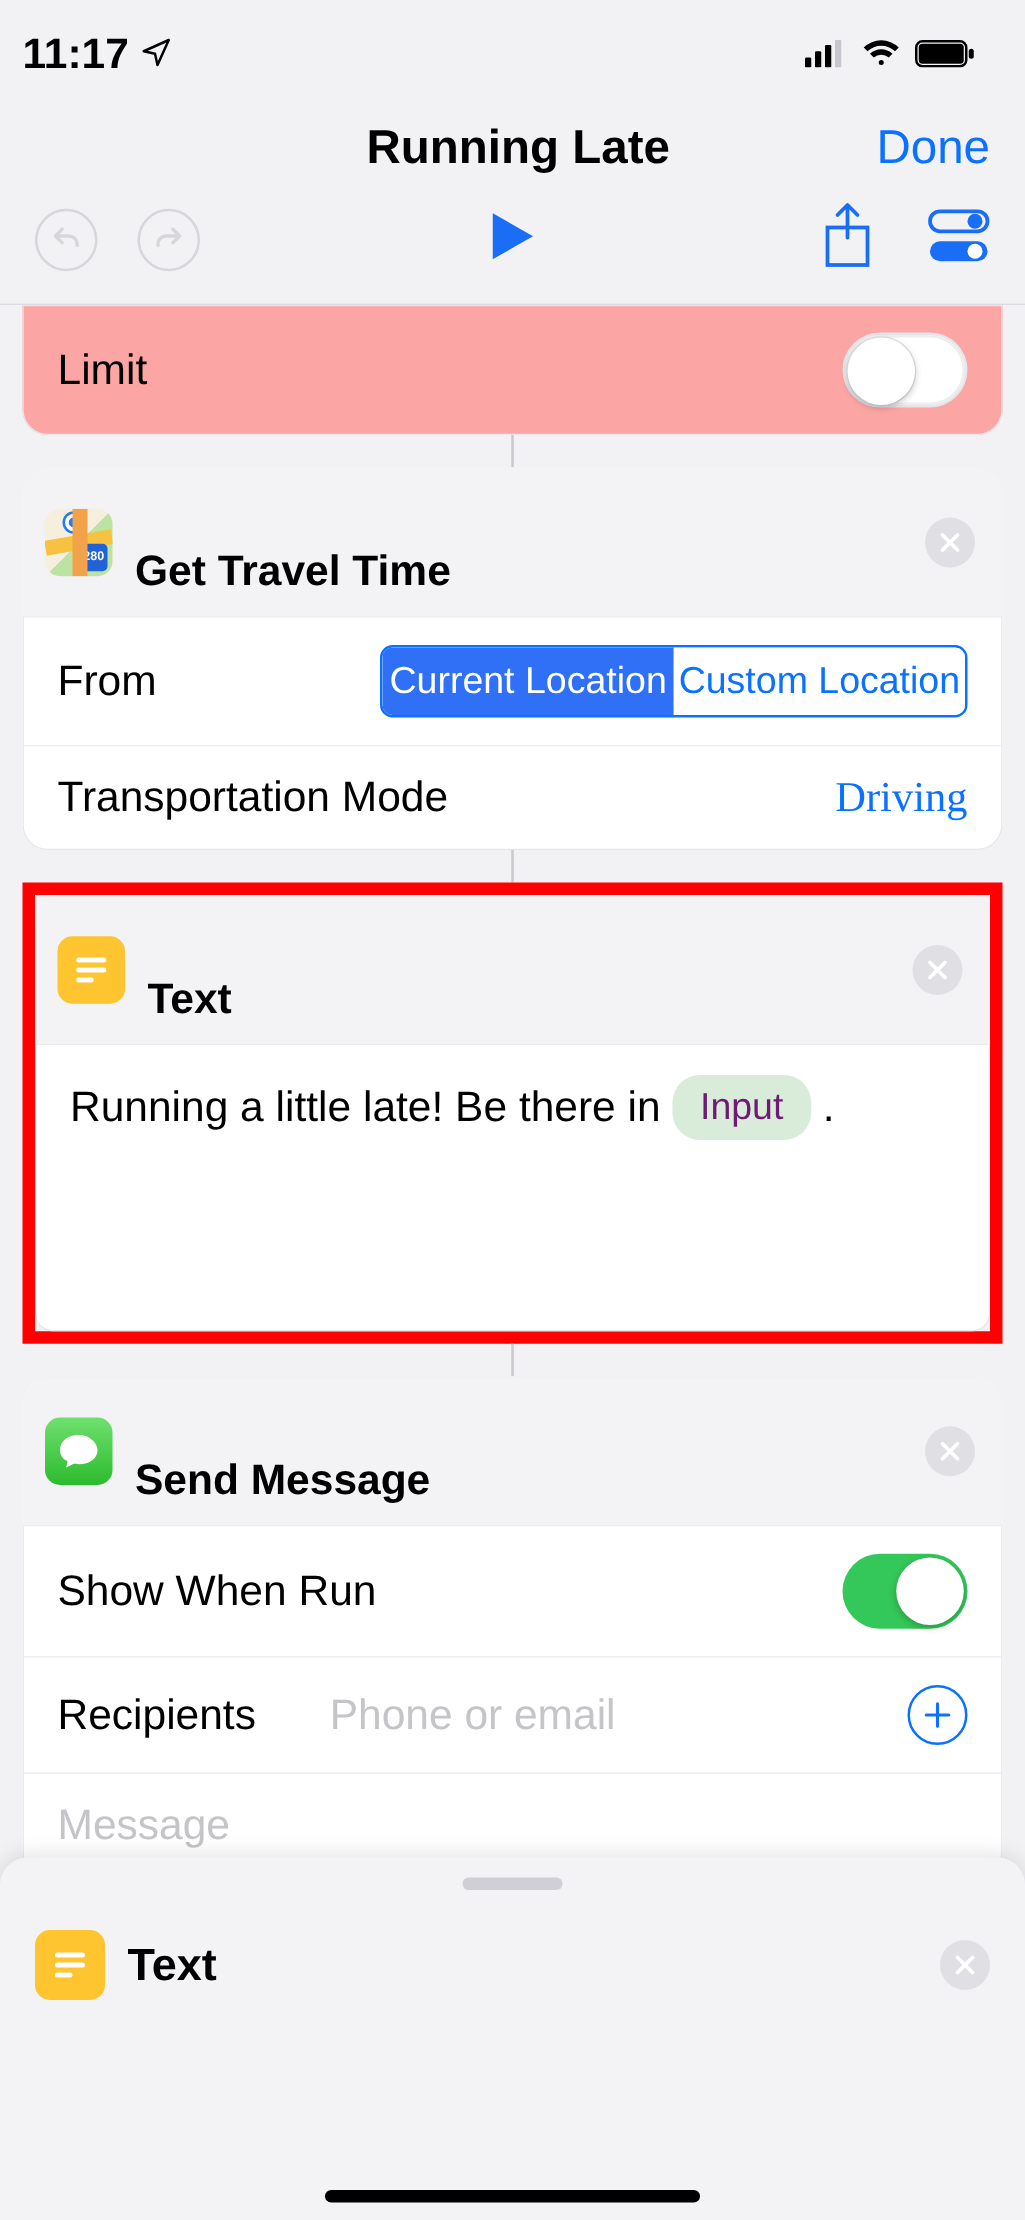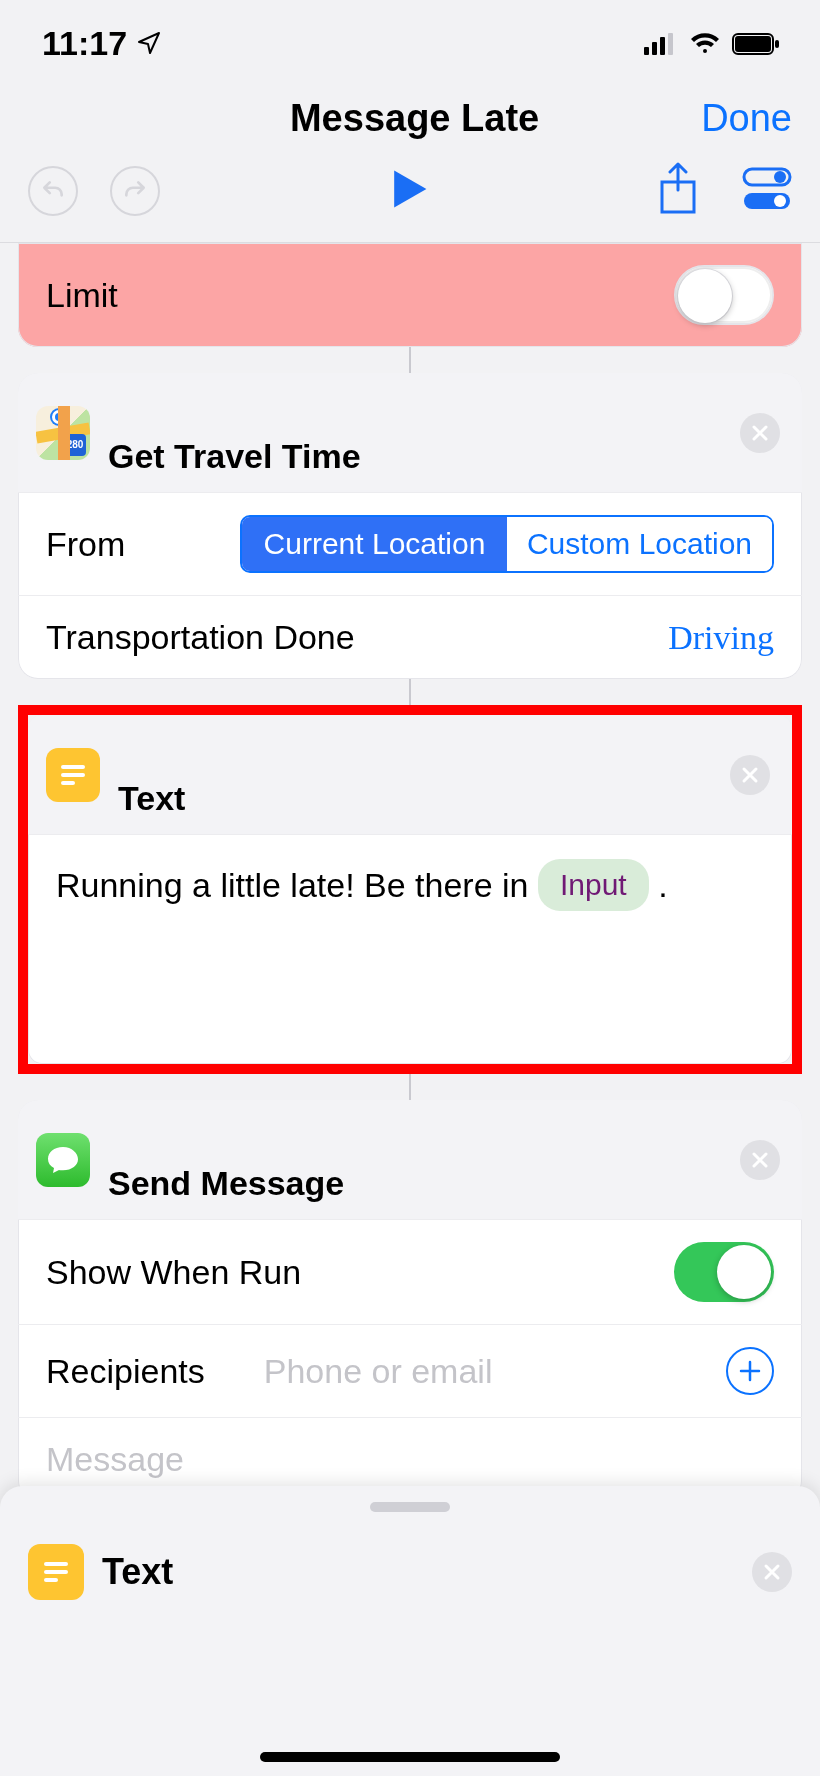--- a/index.html
+++ b/index.html
@@ -8,21 +8,21 @@
     font-family: -apple-system, "Helvetica Neue", Arial, sans-serif;
     background: #f2f2f4;
     color: #000;
     overflow: hidden;
     -webkit-font-smoothing: antialiased;
   }
 
   
   .statusbar {
     display: flex; align-items: center; justify-content: space-between;
-    padding: 24px 40px 8px 42px;
+    padding: 24px 40px 8px 18px;
     font-size: 34px; font-weight: 600;
   }
   .statusbar .left { display: flex; align-items: center; gap: 10px; }
   .statusbar .right { display: flex; align-items: center; gap: 12px; }
 
   
   .nav {
     display: flex; align-items: center; justify-content: space-between;
     padding: 26px 28px 18px 28px;
   }
@@ -91,21 +91,21 @@
     position: relative;
   }
   .switch-on .knob {
     position:absolute; right:3px; top:3px; width:54px; height:54px; border-radius:50%;
     background:#fff; box-shadow: 0 2px 6px rgba(0,0,0,.25);
   }
 
   
   .segmented {
     display:flex; border:2px solid #0b72ff; border-radius:10px; overflow:hidden;
-    width: 534px; height: 58px; text-align: right;
+    width: 470px; height: 58px; text-align: right;
   }
   .segmented .seg {
     flex:1; font-size:30px; display:flex; align-items:center; justify-content:center;
     color:#0b72ff; background:#fff;
   }
   .segmented .seg.selected { background:#2f70f6; color:#fff; }
 
   
   .highlight-wrap {
     border: 10px solid #ff0000;
@@ -215,21 +215,21 @@
           <rect x="1" y="1" width="40" height="20" rx="5" fill="none" stroke="#000" stroke-width="2"></rect>
           <rect x="3" y="3" width="36" height="16" rx="3" fill="#000"></rect>
           <rect x="43" y="7" width="4" height="8" rx="2" fill="#000"></rect>
         </svg>
     </span>
   </div>
 </div>
 
 <div class="nav">
   <div class="spacer"></div>
-  <div class="title">Message Late</div>
+  <div class="title">Running Late</div>
   <div class="done">Done</div>
 </div>
 
 <div class="toolbar">
   <div class="group">
     <div class="circle-btn">
       <svg width="26" height="26" viewBox="0 0 24 24">
           <path d="M9 14l-5-5 5-5M4 9h10a6 6 0 016 6v1" fill="none" stroke="#d6d6db" stroke-width="2.5" stroke-linecap="round" stroke-linejoin="round"></path>
         </svg>
     </div>
@@ -291,21 +291,21 @@
       </div>
     </div>
     <div class="row separator-top">
       <div class="label">From</div>
       <div class="segmented">
         <div class="seg selected">Current Location</div>
         <div class="seg">Custom Location</div>
       </div>
     </div>
     <div class="row">
-      <div class="label">Transportation Done</div>
+      <div class="label">Transportation Mode</div>
       <div class="value-blue">Driving</div>
     </div>
   </div>
 
   <div class="connector"></div>
 
   <div class="highlight-wrap">
     <div class="card" style="border-radius:14px">
       <div class="card-header">
         <div class="icon-box text-icon">

